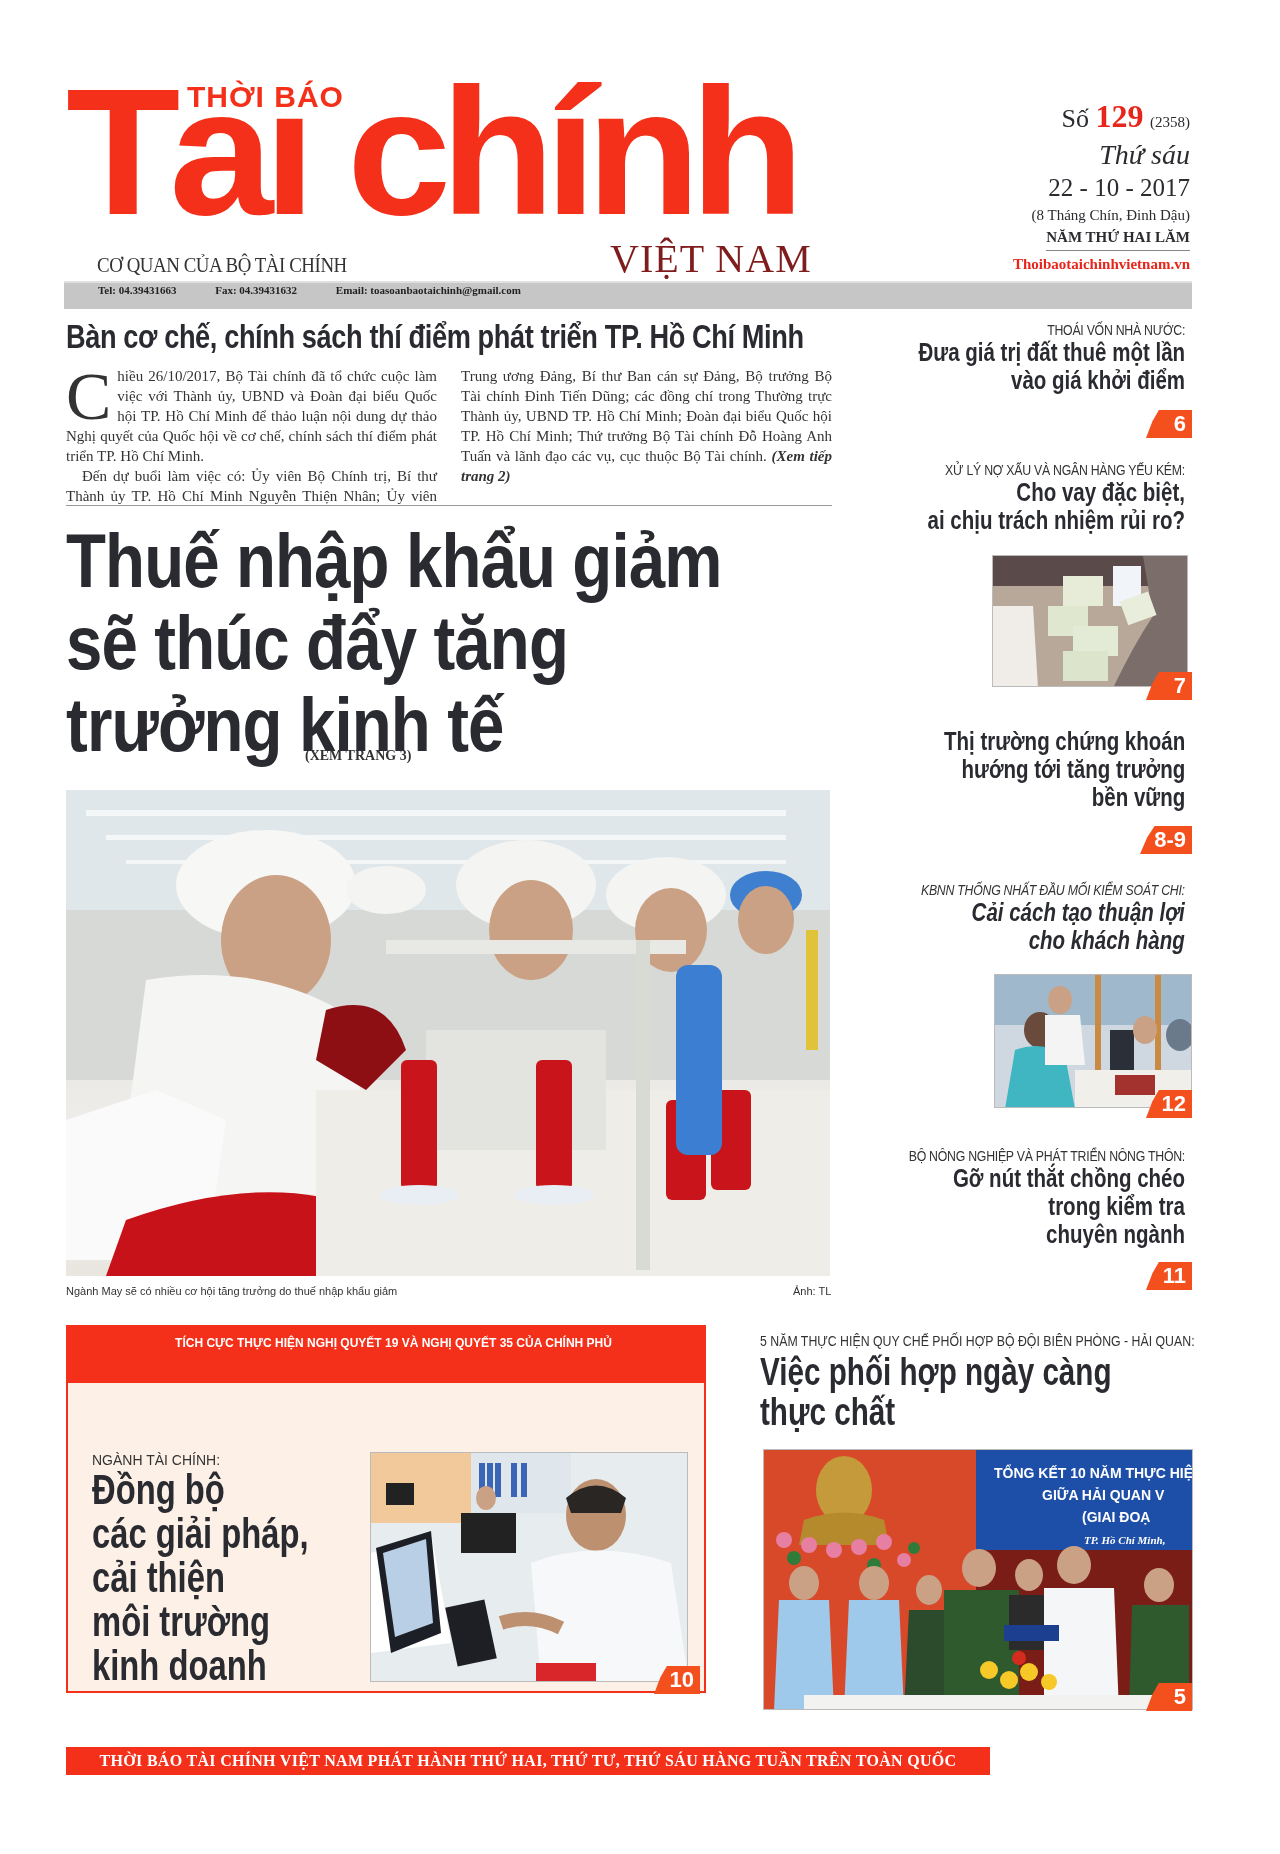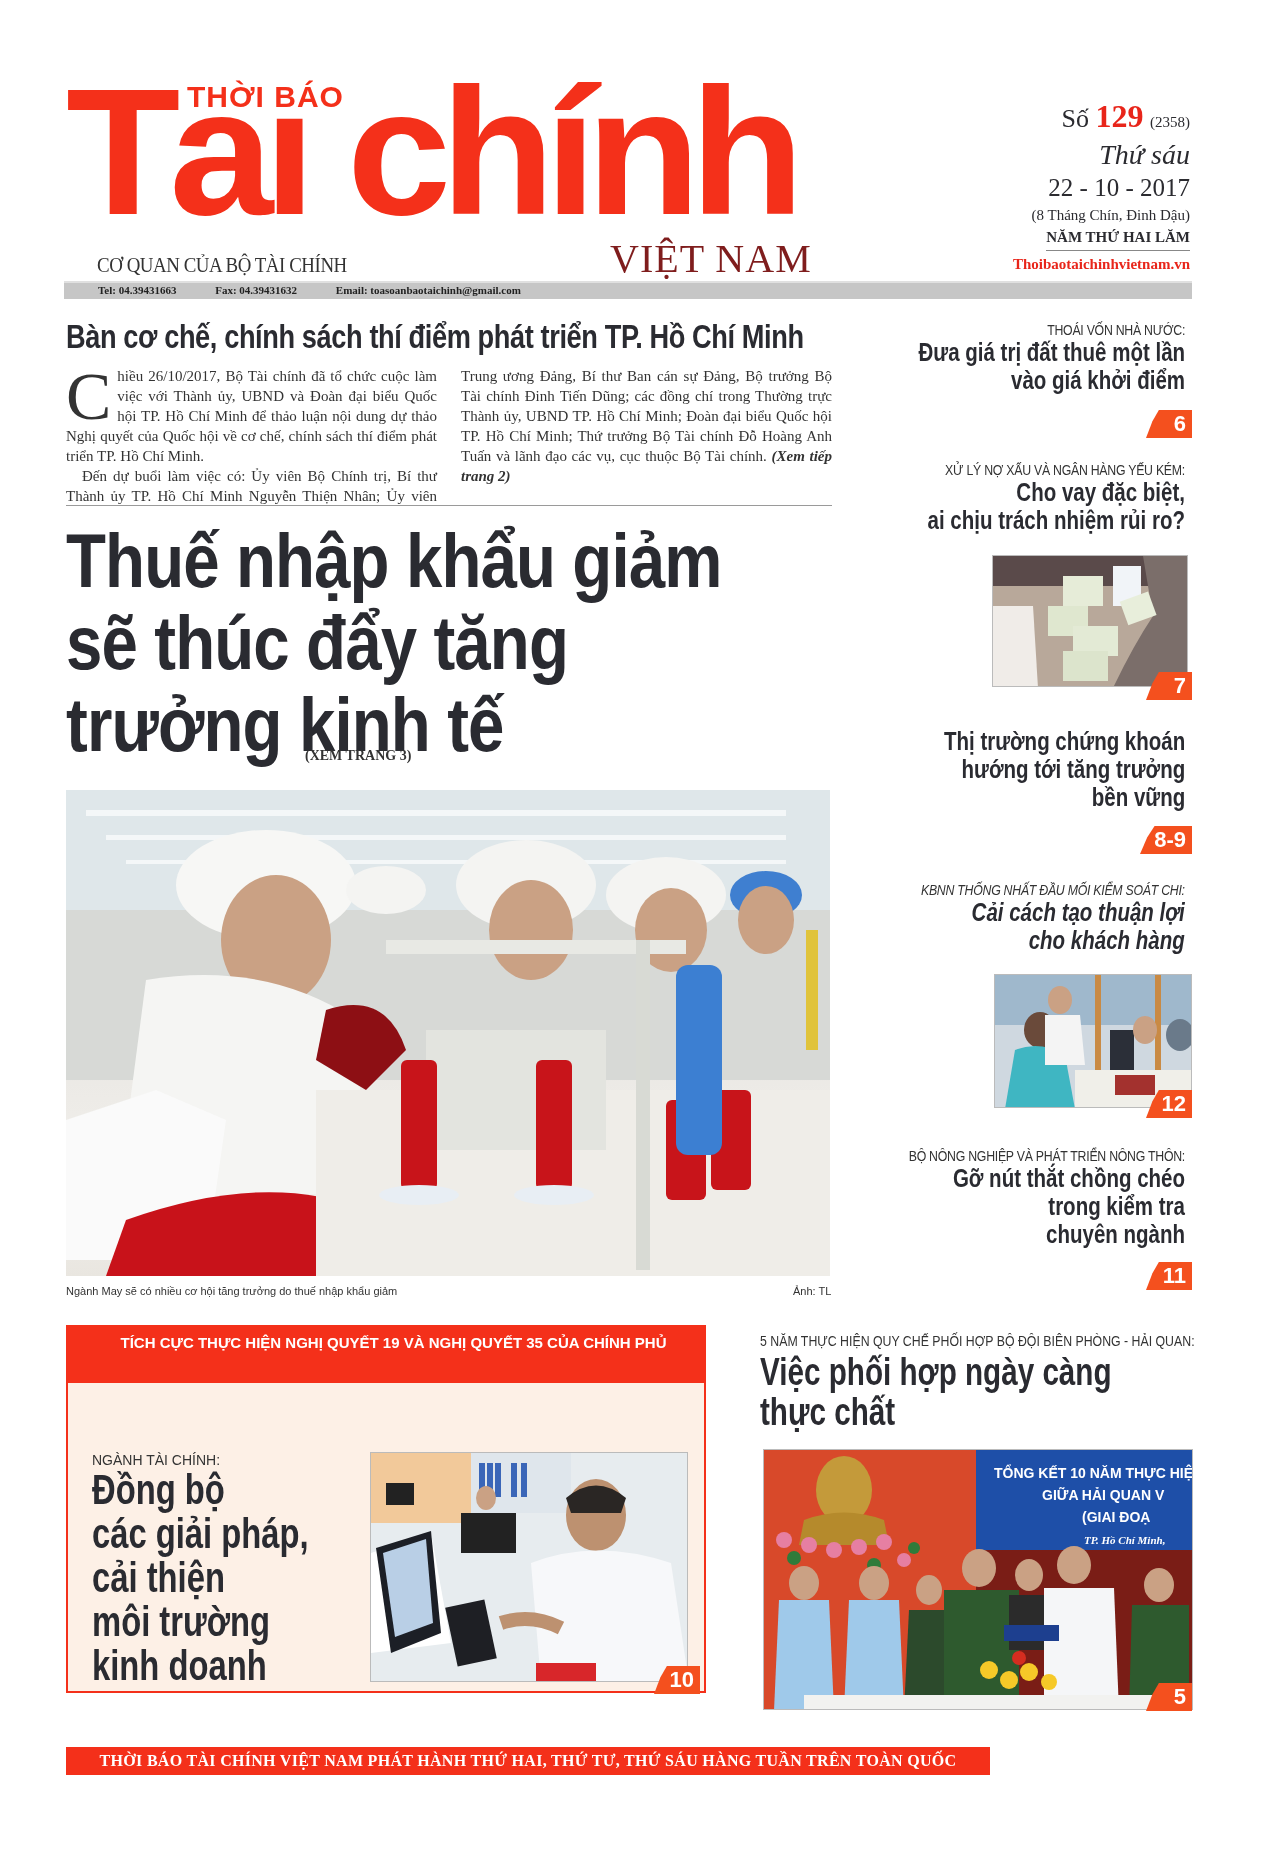--- a/index.html
+++ b/index.html
@@ -8,21 +8,21 @@
   .abs { position: absolute; }
 
   
   .mast-big { left: 66px; top: 62px; font-family: "Liberation Sans", sans-serif; font-weight: 900;
     font-size: 180px; letter-spacing: -10px; line-height: 180px; color: #f4301a; transform: scaleX(1.04); transform-origin: left top; }
   .mast-small { left: 183px; top: 80px; font-family: "Liberation Sans", sans-serif; font-weight: 900;
     font-size: 30px; color: #f4301a; letter-spacing: 1px; background: #fff; padding: 0 4px; line-height: 34px; }
   .mast-vn { left: 610px; top: 236px; font-family: "Liberation Serif", serif; font-size: 40px;
     color: #7f1d1d; line-height: 46px; letter-spacing: 1px; background: transparent; }
   .mast-agency { left: 97px; top: 253px; font-size: 21px; color: #333; letter-spacing: -0.5px; transform: scaleX(0.9); transform-origin: left; }
-  .contact-bar { left: 64px; top: 281px; width: 1128px; height: 18px; background: #c6c6c6; border-top: 2px solid #e0e0e0;
+  .contact-bar { left: 64px; top: 281px; width: 1128px; height: 28px; background: #c6c6c6; border-top: 2px solid #e0e0e0;
     font-size: 11px; font-weight: bold; color: #222; line-height: 14px; padding-left: 34px; }
   .contact-bar span { margin-right: 36px; }
 
   .issue { right: 90px; top: 100px; text-align: right; color: #2b2b30; }
   .issue .line1 { font-size: 26px; line-height: 32px; }
   .issue .num { color: #e8251a; font-weight: bold; font-size: 32px; }
   .issue .paren { font-size: 15px; }
   .issue .dow { font-style: italic; font-size: 28px; line-height: 34px; }
   .issue .date { font-size: 25px; line-height: 32px; }
   .issue .lunar { font-size: 15px; line-height: 22px; }
@@ -51,21 +51,21 @@
   .rc { right: 95px; text-align: right; }
   .kicker { font-family: "Liberation Sans", sans-serif; font-size: 14px; color: #333; letter-spacing: -0.3px; white-space: nowrap; transform: scaleX(0.88); transform-origin: right; }
   .rhead { font-family: "Liberation Sans", sans-serif; font-weight: 900; font-size: 25px; line-height: 28px; color: #2a2b31; transform: scaleX(0.82); transform-origin: right top; white-space: nowrap; }
   .pagetag { position: absolute; width: 46px; height: 28px; background: #f4501e; color: #fff; font-family: "Liberation Sans", sans-serif;
     font-weight: 900; font-size: 22px; line-height: 28px; text-align: right; padding-right: 6px;
     clip-path: polygon(28% 0, 100% 0, 100% 100%, 0 100%, 14% 40%); }
   .thumb { position: absolute; overflow: hidden; border: 1px solid #bbb; }
 
   
   .promo-head { left: 66px; top: 1325px; width: 640px; height: 58px; background: #f4301a; color: #fff; text-align: center;
-    font-family: "Liberation Sans", sans-serif; font-weight: bold; font-size: 15px; line-height: 22px; padding-top: 7px; padding-left: 15px; }
+    font-family: "Liberation Sans", sans-serif; font-weight: bold; font-size: 12px; line-height: 22px; padding-top: 7px; padding-left: 15px; }
   .promo-body { left: 66px; top: 1383px; width: 640px; height: 310px; background: #fdf0e6; border: 2px solid #f4301a; border-top: none; }
   .promo-kicker { left: 92px; top: 1452px; font-family: "Liberation Sans", sans-serif; font-size: 14px; color: #333; }
   .promo-title { left: 92px; top: 1468px; font-size: 42px; line-height: 44px; transform: scaleX(0.78); width: 360px; }
   .promo-photo { left: 370px; top: 1452px; width: 318px; height: 230px; }
 
   .r-bottom-kicker { left: 760px; top: 1333px; font-family: "Liberation Sans", sans-serif; font-size: 14px; color: #333; white-space: nowrap; transform: scaleX(0.88); transform-origin: left; }
   .r-bottom-title { left: 760px; top: 1352px; font-size: 38px; line-height: 40px; transform: scaleX(0.78); white-space: nowrap; }
   .r-bottom-photo { left: 763px; top: 1449px; width: 430px; height: 261px; }
 
   .footer { left: 66px; top: 1747px; width: 924px; height: 28px; background: #f4301a; color: #fff; text-align: center;

